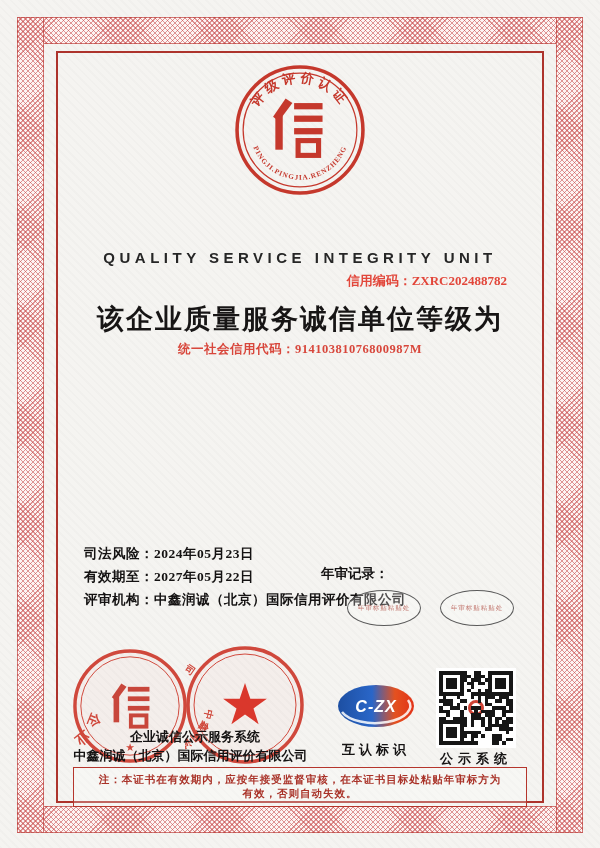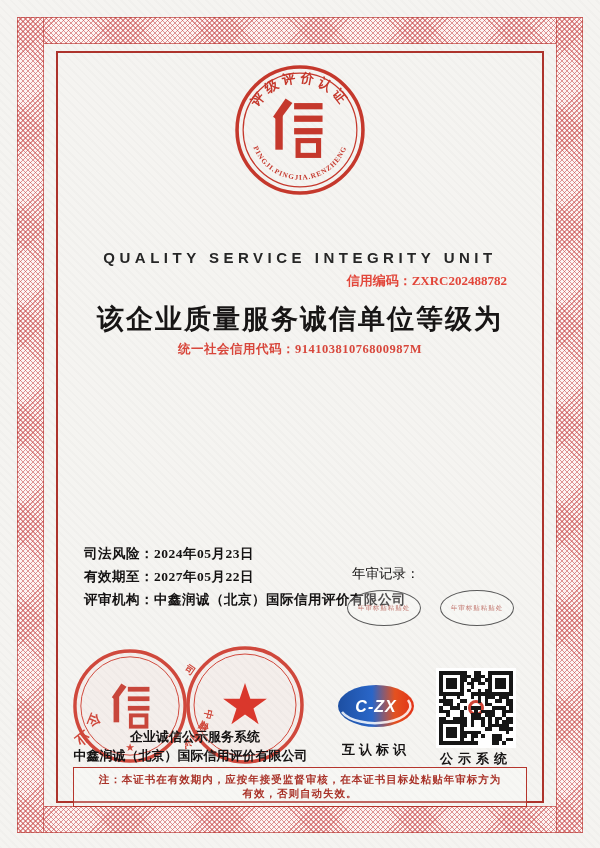--- a/index.html
+++ b/index.html
@@ -22,21 +22,21 @@
   .title{top:194px;font-size:45px;font-weight:bold;letter-spacing:5px;color:#1d1b1b;}
   .subtitle{top:249px;font-size:15px;font-weight:bold;letter-spacing:4.5px;color:#262626;font-family:"Liberation Sans",sans-serif;}
   .creditcode{top:272px;left:0;right:93px;text-align:right;font-size:13px;font-weight:bold;color:#e2463a;}
   .company{top:301px;font-size:27px;font-weight:bold;letter-spacing:2px;color:#171515;}
   .uscc{top:341px;font-size:12.5px;font-weight:bold;color:#d8473c;letter-spacing:.5px;}
   .bodytext{top:369px;left:84px;width:432px;font-size:15px;font-weight:bold;line-height:21.5px;
             color:#1f1d1d;text-align:justify;text-indent:2em;letter-spacing:.5px;}
   .grade{top:438px;font-size:62px;font-weight:bold;letter-spacing:6px;color:#d8281c;}
   .fields{top:546px;left:84px;font-size:13.5px;font-weight:bold;color:#141212;}
   .fields .row{margin-bottom:8px;line-height:15px;letter-spacing:.5px;}
-  .annual-label{top:565px;left:352px;font-size:13.5px;font-weight:normal;color:#141212;}
+  .annual-label{top:565px;left:321px;font-size:13.5px;font-weight:bold;color:#141212;}
   .sticker{border:1px solid #5a5a5a;border-radius:50%;width:72px;height:34px;display:flex;
            align-items:center;justify-content:center;font-size:6.5px;color:#c47b73;letter-spacing:1px;background:rgba(255,255,255,.25);}
   .caption{font-size:13px;font-weight:bold;color:#151313;text-align:center;}
   .note{top:767px;left:73px;right:73px;border:1.5px solid #b5352c;color:#a93228;font-size:10.5px;
         font-weight:bold;text-align:center;padding:5px 20px;letter-spacing:1px;background:rgba(255,255,255,.25);}
   .qr{width:74px;height:74px;background:#fff;position:relative;box-shadow:0 0 0 3px #fff;}
   .qr i{position:absolute;background:#161616;}
   .qr .qr-center{position:absolute;left:29px;top:29px;width:16px;height:16px;border-radius:50%;
         background:#fff;border:3px solid #cf4336;box-sizing:border-box;}
   svg{display:block;}

